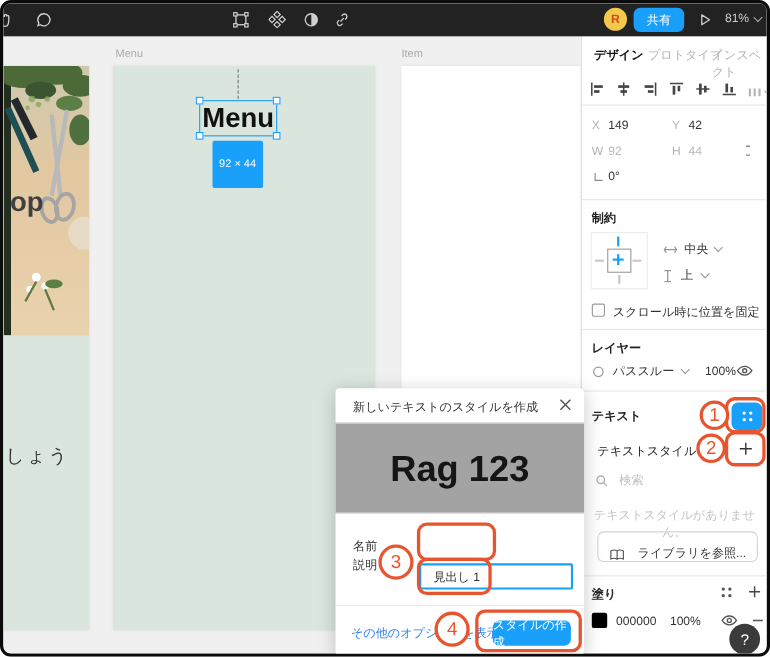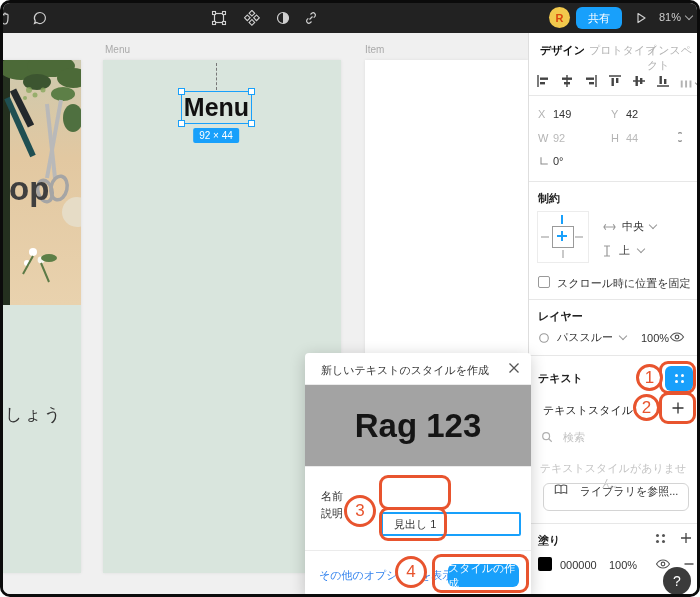--- a/index.html
+++ b/index.html
@@ -19,35 +19,35 @@
   .chev.lt{border-color:#aaa;}
   
   #canvas{position:absolute;left:0;top:30px;width:525px;bottom:0;background:#f0f0f0;overflow:hidden;}
   .frame-label{position:absolute;top:11px;font-size:10px;color:#aaa;}
   .frame{position:absolute;top:27px;height:513px;box-shadow:0 0 3px rgba(0,0,0,.08);}
   
   .sel-box{position:absolute;left:78px;top:31px;width:71px;height:33px;border:1.5px solid #18a0fb;
     display:flex;align-items:center;justify-content:center;font-size:25px;font-weight:700;color:#111;box-sizing:border-box;}
   .handle{position:absolute;width:7px;height:7px;background:#fff;border:1.3px solid #18a0fb;box-sizing:border-box;}
   .size-badge{position:absolute;left:50%;transform:translateX(-50%);top:68px;background:#18a0fb;color:#fff;
-    font-size:10px;padding:2px 6px;border-radius:2px;white-space:nowrap;}
+    font-size:10px;padding:16px 6px;border-radius:2px;white-space:nowrap;}
   .dotline{position:absolute;left:113px;top:3px;height:27px;border-left:1px dashed #777;}
   
   #sidebar{position:absolute;left:525px;top:30px;right:0;bottom:0;background:#fff;border-left:1px solid #dedede;z-index:4;font-size:11px;color:#333;}
   .divider{position:absolute;left:0;right:0;height:1px;background:#e7e7e7;}
   .sec-title{position:absolute;left:9px;font-weight:700;color:#222;}
   .lab{color:#b3b3b3;}
   .dim{color:#b9b9b9;}
   .s-ic{position:absolute;width:16px;height:16px;}
   .blue-grid-btn{position:absolute;width:28px;height:25px;border-radius:6px;background:#18a0fb;display:flex;align-items:center;justify-content:center;}
   .dots4{display:grid;grid-template-columns:3px 3px;grid-gap:3px;}
   .dots4 i{width:3px;height:3px;border-radius:50%;background:#fff;}
   .dots4.gray i{background:#555;}
   .lib-btn{position:absolute;left:14px;top:450px;width:144px;height:26px;border:1px solid #d4d4d4;border-radius:6px;
-    display:flex;align-items:flex-start;justify-content:center;gap:12px;color:#333;}
+    display:flex;align-items:flex-end;justify-content:center;gap:12px;color:#333;}
   .searchrow input{border:none;outline:none;font-size:11px;width:110px;background:transparent;color:#333;}
   .searchrow input::placeholder{color:#c0c0c0;}
   .cwidget{position:absolute;left:8px;top:178px;width:50px;height:50px;border:1px solid #ececec;background:#fff;}
   .cinner{position:absolute;left:14px;top:14px;width:20px;height:20px;border:1px solid #9a9a9a;}
   .ctick{position:absolute;background:#c9c9c9;}
   .help-fab{position:absolute;left:134px;top:534px;width:28px;height:28px;border-radius:50%;background:#3b3b3b;
     color:#fff;font-size:14px;display:flex;align-items:center;justify-content:center;}
   .checkbox{position:absolute;left:9px;top:0;width:12px;height:12px;border:1.4px solid #999;border-radius:2px;box-sizing:border-box;}
   
   #modal{position:absolute;left:302px;top:350px;width:226px;height:243px;background:#fff;border-radius:4px;
@@ -150,21 +150,21 @@
             </g>
           <circle cx="74" cy="152" r="15" fill="#e6dcc6"></circle>
           <g>
               <circle cx="30" cy="192" r="4" fill="#fff"></circle>
               <circle cx="38" cy="200" r="3.4" fill="#f7f7ef"></circle>
               <circle cx="24" cy="203" r="3" fill="#fff"></circle>
               <path d="M30 196 L20 214 M38 203 L46 222" stroke="#5c7a46" stroke-width="2" fill="none"></path>
               <ellipse cx="46" cy="198" rx="8" ry="4" fill="#5d7f47"></ellipse>
             </g>
         </svg>
-        <span class="abs" style="left:6px;top:110px;font-size:33px;font-weight:600;color:#3f3f3f;">op</span>
+        <span class="abs" style="left:6px;top:110px;font-size:25px;font-weight:600;color:#3f3f3f;">op</span>
       </div>
       <span class="abs" style="left:2px;top:343px;font-size:17px;color:#333;letter-spacing:2px;">しょう</span>
     </div>
 
     <span class="frame-label" style="left:102px;">Menu</span>
     <div class="frame" style="left:100px;width:238px;background:#d9e5dd;">
       <div class="dotline"></div>
       <div class="sel-box">
         <span>Menu</span>
         <div class="handle" style="left:-4px;top:-4px;"></div>

